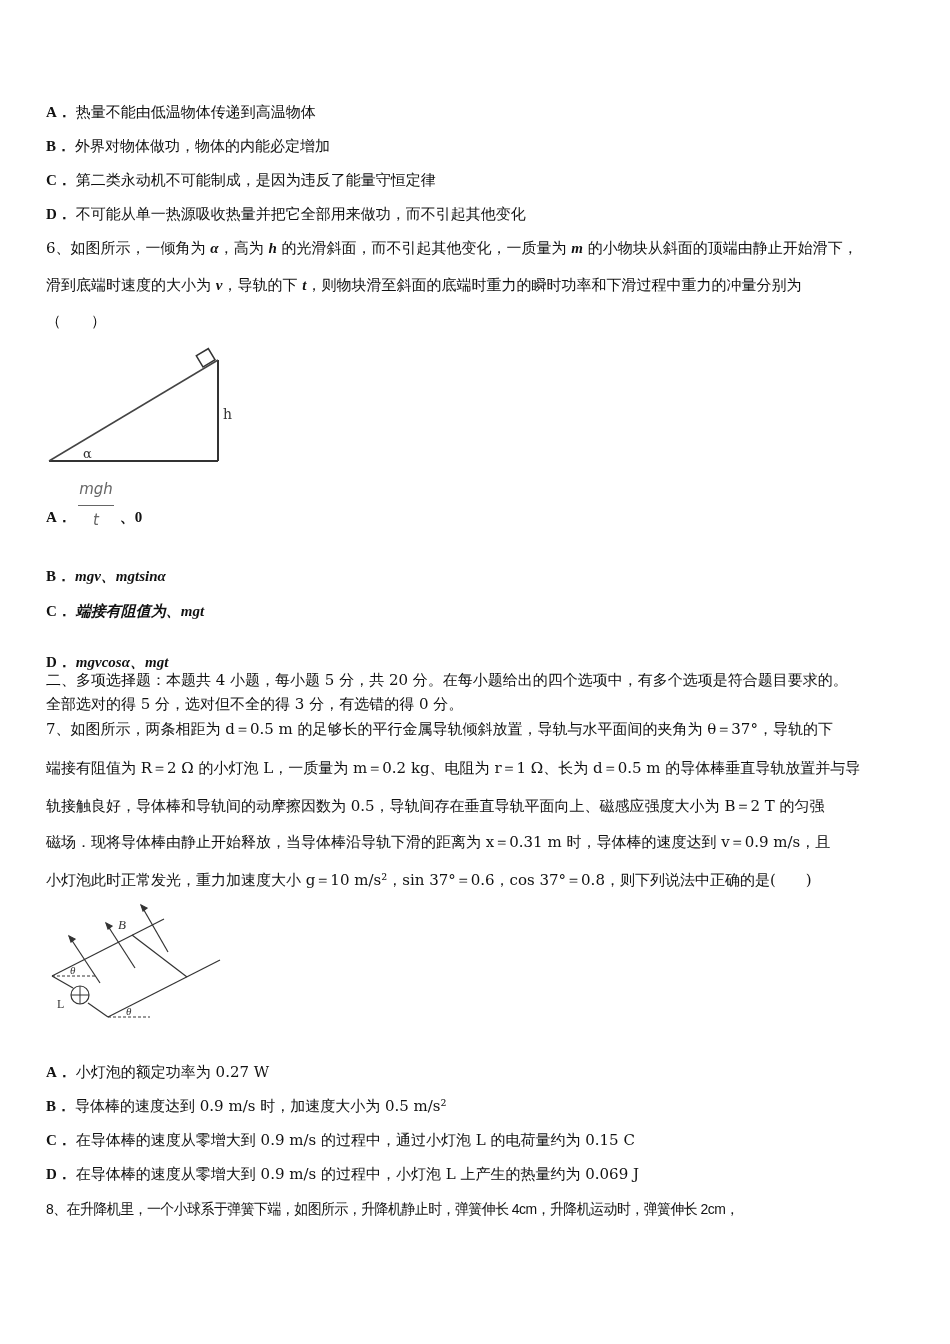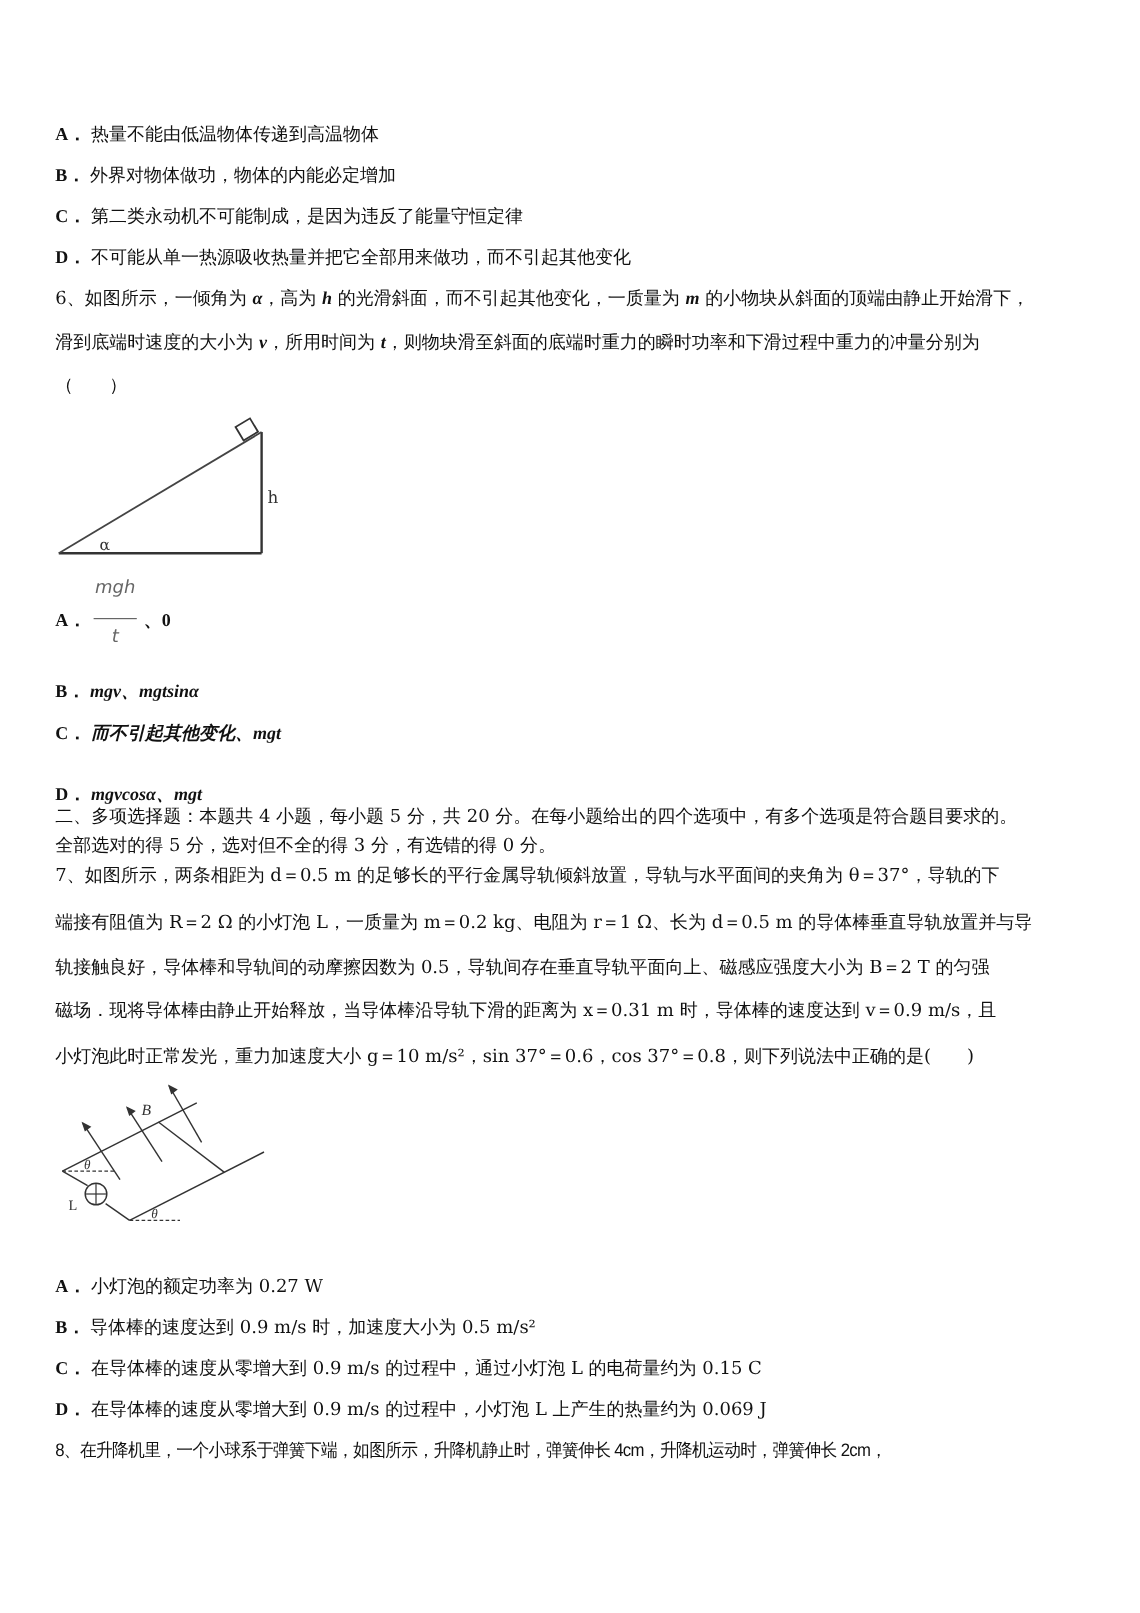--- a/index.html
+++ b/index.html
@@ -13,21 +13,21 @@
       position: absolute; left: 46px; white-space: nowrap;
       font-size: 15px; line-height: 20px;
     }
     .b { font-weight: bold; font-family: "Liberation Serif", serif; }
     .bi { font-weight: bold; font-style: italic; font-family: "Liberation Serif", serif; }
     .opt-label { font-weight: bold; font-family: "Liberation Serif", serif; margin-right: 4px; }
     .frac {
       position: absolute; left: 78px; top: 480px; width: 36px; text-align: center;
       font-family: "DejaVu Sans", sans-serif; font-style: italic; color: #666; font-size: 15px;
     }
-    .frac .num { display: block; border-bottom: 1px solid #666; padding-bottom: 17px; }
+    .frac .num { display: block; border-bottom: 1px solid #666; padding-bottom: 7px; }
     .frac .den { display: block; padding-top: 5px; }
     svg { position: absolute; }
     .compressed { font-family: "Liberation Sans", sans-serif; letter-spacing: -0.6px; transform: scaleX(0.93); transform-origin: left; }
   </style>
 </head>
 <body>
 
 <div class="line" style="top:102px">
   <span class="opt-label">A．</span><span>热量不能由低温物体传递到高温物体</span>
 </div>
@@ -38,21 +38,21 @@
   <span class="opt-label">C．</span><span>第二类永动机不可能制成，是因为违反了能量守恒定律</span>
 </div>
 <div class="line" style="top:204px">
   <span class="opt-label">D．</span><span>不可能从单一热源吸收热量并把它全部用来做功，而不引起其他变化</span>
 </div>
 
 <div class="line" style="top:238px">
   <span>6、</span><span>如图所示，一倾角为 </span><span class="bi">α</span><span>，高为 </span><span class="bi">h</span><span> 的光滑斜面，而不引起其他变化，一质量为 </span><span class="bi">m</span><span> 的小物块从斜面的顶端由静止开始滑下，</span>
 </div>
 <div class="line" style="top:275px">
-  <span>滑到底端时速度的大小为 </span><span class="bi">v</span><span>，所用时间为 </span><span class="bi">t</span><span>，则物块滑至斜面的底端时重力的瞬时功率和下滑过程中重力的冲量分别为</span>
+  <span>滑到底端时速度的大小为 </span><span class="bi">v</span><span>，导轨的下 </span><span class="bi">t</span><span>，则物块滑至斜面的底端时重力的瞬时功率和下滑过程中重力的冲量分别为</span>
 </div>
 <div class="line" style="top:311px; left:46px">（　　）</div>
 
 <svg style="left:40px; top:340px" width="210" height="130" viewBox="0 0 210 130">
   <line x1="9" y1="121" x2="178" y2="121" stroke="#333" stroke-width="2"></line>
   <line x1="178" y1="121" x2="178" y2="20" stroke="#333" stroke-width="2"></line>
   <line x1="9" y1="121" x2="178" y2="20" stroke="#444" stroke-width="1.5"></line>
   <g transform="translate(163,27) rotate(-31)">
     <rect x="0" y="-13" width="14" height="13" fill="#fff" stroke="#333" stroke-width="1.5"></rect>
   </g>
@@ -64,21 +64,21 @@
   <span class="num">mgh</span>
   <span class="den">t</span>
 </div>
 <div class="line" style="top:507px">
   <span class="opt-label">A．</span><span style="display:inline-block; width:44px"></span><span class="b">、0</span>
 </div>
 <div class="line" style="top:566px">
   <span class="opt-label">B．</span><span class="bi">mgv、mgtsinα</span>
 </div>
 <div class="line" style="top:601px">
-  <span class="opt-label">C．</span><span class="bi">而不引起其他变化、mgt</span>
+  <span class="opt-label">C．</span><span class="bi">端接有阻值为、mgt</span>
 </div>
 <div class="line" style="top:652px">
   <span class="opt-label">D．</span><span class="bi">mgvcosα、mgt</span>
 </div>
 
 <div class="line" style="top:670px">二、多项选择题：本题共 4 小题，每小题 5 分，共 20 分。在每小题给出的四个选项中，有多个选项是符合题目要求的。</div>
 <div class="line" style="top:694px">全部选对的得 5 分，选对但不全的得 3 分，有选错的得 0 分。</div>
 
 <div class="line" style="top:719px">7、如图所示，两条相距为 d＝0.5 m 的足够长的平行金属导轨倾斜放置，导轨与水平面间的夹角为 θ＝37°，导轨的下</div>
 <div class="line" style="top:758px">端接有阻值为 R＝2 Ω 的小灯泡 L，一质量为 m＝0.2 kg、电阻为 r＝1 Ω、长为 d＝0.5 m 的导体棒垂直导轨放置并与导</div>

